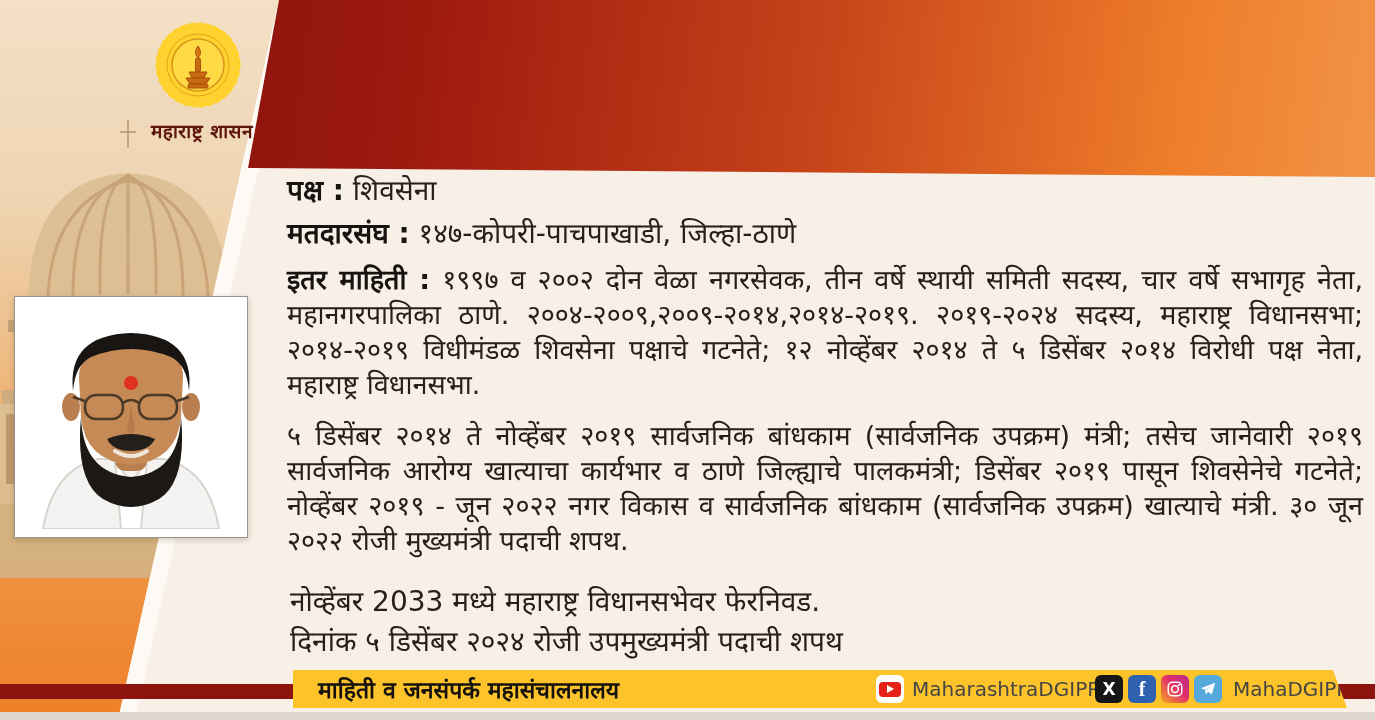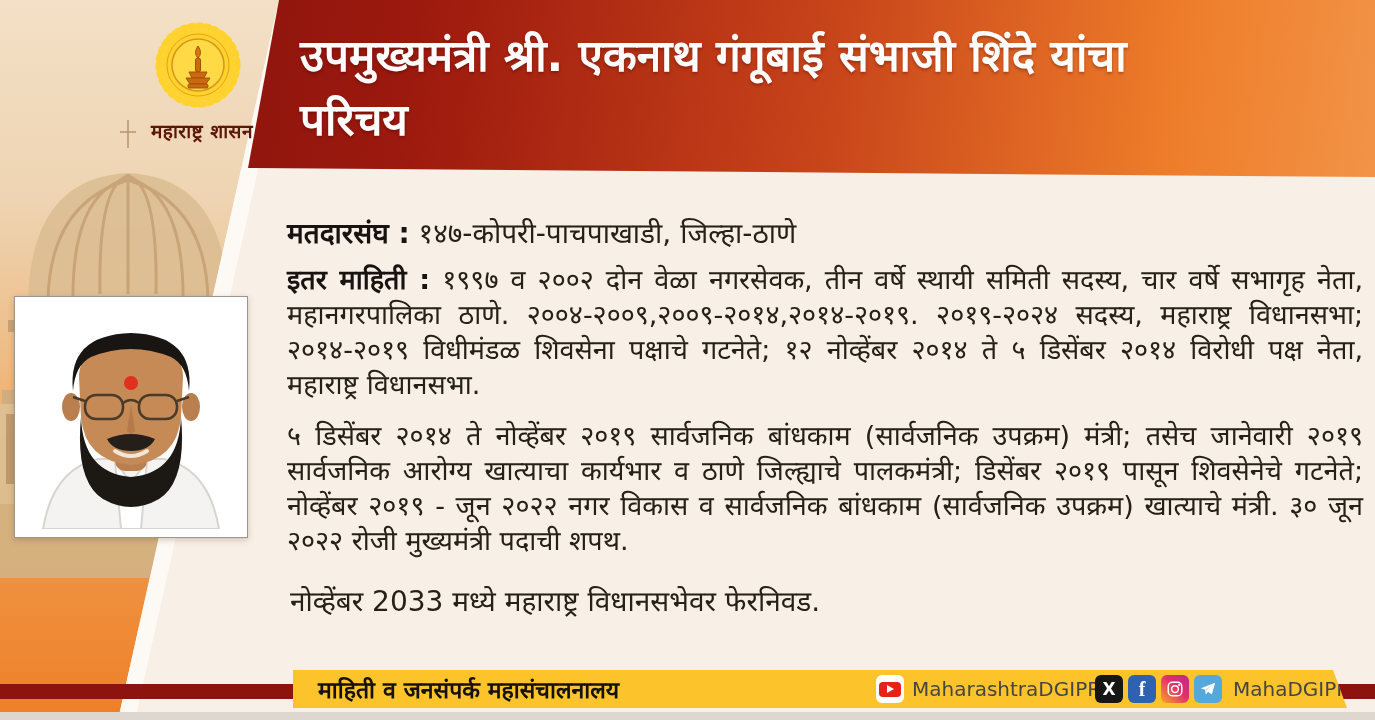--- a/index.html
+++ b/index.html
@@ -123,24 +123,20 @@
         <rect x="178" y="296" width="20" height="70"></rect>
           <rect x="218" y="296" width="20" height="70"></rect>
       </g>
       <rect x="0" y="386" width="290" height="74" fill="#d3b384"></rect>
     </svg>
   </div>
 
   <div class="diag-stripe"></div>
 
   <div class="header-band"></div>
-  <div class="header-title">
-    <span class="l1">उपमुख्यमंत्री श्री. एकनाथ गंगूबाई संभाजी शिंदे यांचा</span>
-    <span class="l2">परिचय</span>
-  </div>
 
   <div class="emblem">
     <svg width="96" height="92" viewBox="0 0 96 92">
       <circle cx="48" cy="45" r="39" fill="none" stroke="#ffd22e" stroke-width="7" stroke-dasharray="2.5 5.5" stroke-linecap="round"></circle>
       <circle cx="48" cy="45" r="36" fill="#ffd22e"></circle>
       <circle cx="48" cy="45" r="26" fill="#ffda45" stroke="#d9961d" stroke-width="1.5"></circle>
       <circle cx="48" cy="45" r="31" fill="none" stroke="#e3a31e" stroke-width="1"></circle>
 
       <g fill="#c96a10" stroke="#a54f08" stroke-width="1">
         <path d="M48 26 q5 7 0 12 q-5 -5 0 -12Z" fill="#d97713"></path>
@@ -180,35 +176,40 @@
 
       <path d="M108 100 l-4 26 q4 5 8 0 Z" fill="#b5794a"></path>
 
       <path d="M58 112 q2 56 50 60 q48 -4 50 -60 q6 64 -22 82 q-28 16 -56 0 q-28 -18 -22 -82 Z" fill="#1c1814"></path>
       <path d="M84 134 q24 -10 48 0 q-6 12 -24 12 q-18 0 -24 -12 Z" fill="#241f1a"></path>
 
       <path d="M92 146 q16 10 32 0" fill="none" stroke="#f0e6da" stroke-width="4" stroke-linecap="round"></path>
     </svg>
   </div>
 
+  <div class="field" style="top:170px">
+    <span class="lbl">पक्ष :</span>
+    <span>शिवसेना</span>
+  </div>
 
   <div class="field" style="top:213px">
     <span class="lbl">मतदारसंघ :</span>
     <span>१४७-कोपरी-पाचपाखाडी, जिल्हा-ठाणे</span>
   </div>
 
   <div class="para" style="top:262px">
     <span class="lbl">इतर माहिती :</span>
     <span>१९९७ व २००२ दोन वेळा नगरसेवक, तीन वर्षे स्थायी समिती सदस्य, चार वर्षे सभागृह नेता, महानगरपालिका ठाणे. २००४-२००९,२००९-२०१४,२०१४-२०१९. २०१९-२०२४ सदस्य, महाराष्ट्र विधानसभा; २०१४-२०१९ विधीमंडळ शिवसेना पक्षाचे गटनेते; १२ नोव्हेंबर २०१४ ते ५ डिसेंबर २०१४ विरोधी पक्ष नेता, महाराष्ट्र विधानसभा.</span>
   </div>
 
   <div class="para" style="top:418px">५ डिसेंबर २०१४ ते नोव्हेंबर २०१९ सार्वजनिक बांधकाम (सार्वजनिक उपक्रम) मंत्री; तसेच जानेवारी २०१९ सार्वजनिक आरोग्य खात्याचा कार्यभार व ठाणे जिल्ह्याचे पालकमंत्री; डिसेंबर २०१९ पासून शिवसेनेचे गटनेते; नोव्हेंबर २०१९ - जून २०२२ नगर विकास व सार्वजनिक बांधकाम (सार्वजनिक उपक्रम) खात्याचे मंत्री.  ३० जून २०२२ रोजी मुख्यमंत्री पदाची शपथ.</div>
 
   <div class="line-plain" style="top:581px">नोव्हेंबर 2033 मध्ये महाराष्ट्र विधानसभेवर फेरनिवड.</div>
 
+  <div class="line-plain" style="top:621px">दिनांक ५ डिसेंबर २०२४ रोजी उपमुख्यमंत्री पदाची शपथ</div>
 
   <div class="footer-stripe"></div>
 
   <div class="footer-bar">
     <div class="dept">माहिती व जनसंपर्क महासंचालनालय</div>
 
 
     <div class="f-item" style="left:583px">
       <span class="ic ic-yt">
         <span class="yt-btn">

